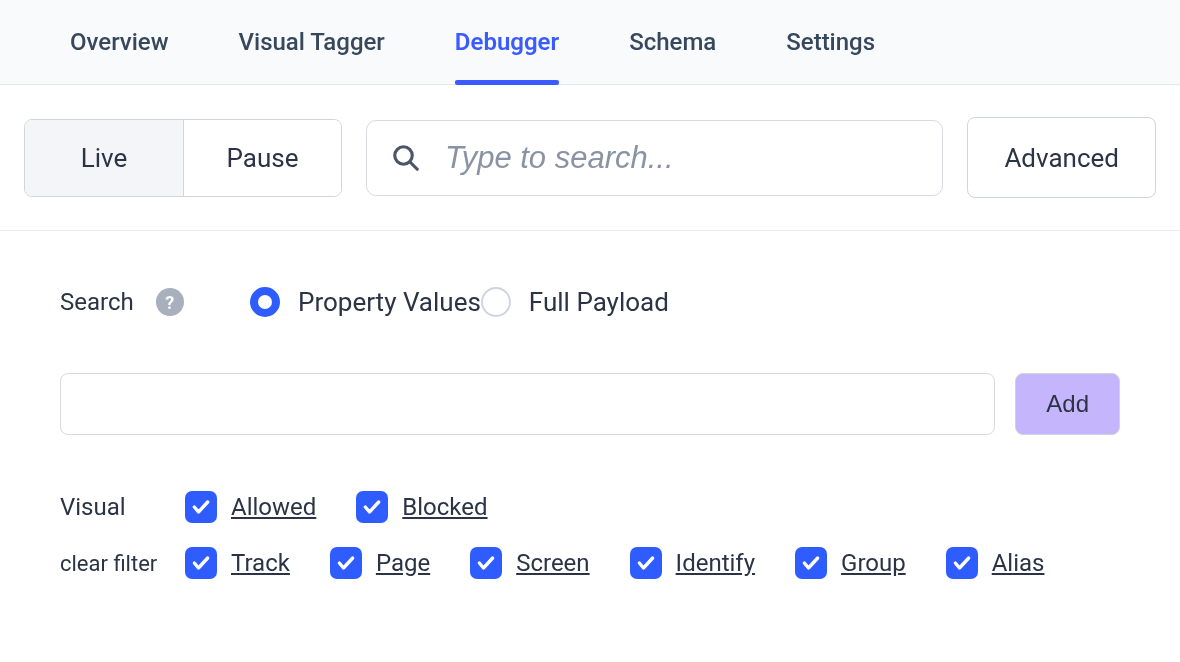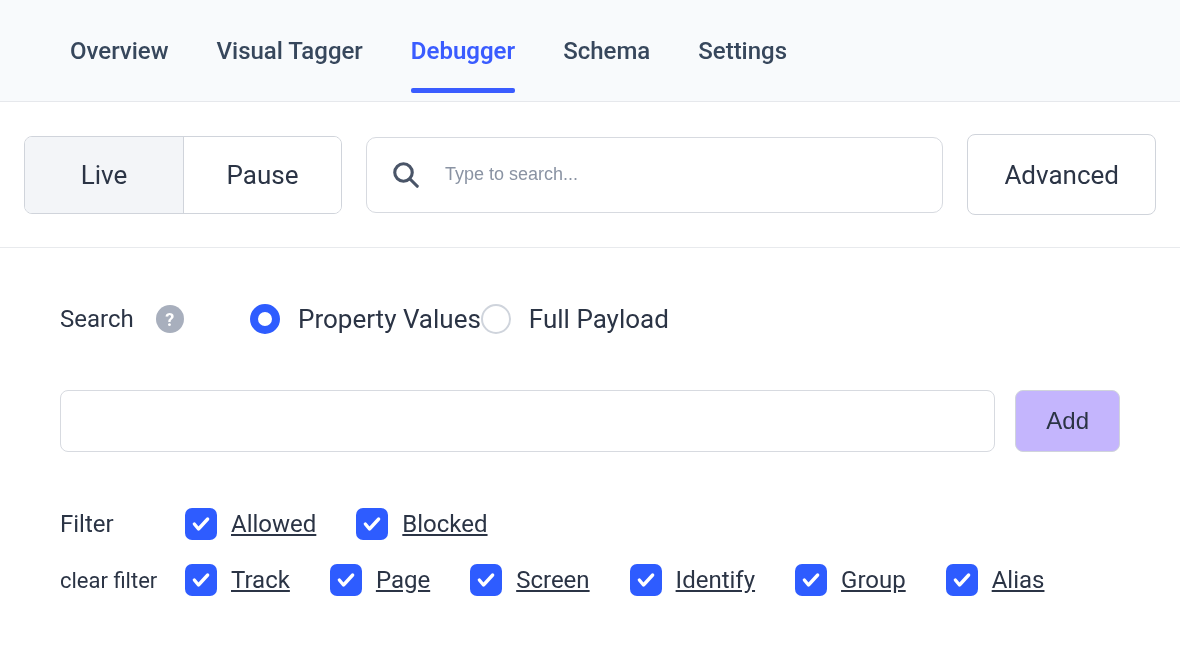--- a/index.html
+++ b/index.html
@@ -11,22 +11,22 @@
     height: 662px;
     overflow: hidden;
   }
 
   
   .nav-bar {
     background: #f8fafc;
     border-bottom: 1px solid #e6e8ec;
     padding: 0 0 0 70px;
     display: flex;
-    gap: 48px;
-    height: 102px;
+    gap: 70px;
+    height: 85px;
     align-items: center;
   }
   .nav-item {
     font-size: 24px;
     color: #37475c;
     font-weight: 500;
     cursor: pointer;
     position: relative;
     height: 85px;
     display: flex;
@@ -85,24 +85,25 @@
     height: 76px;
     border: 1px solid #d7dae0;
     border-radius: 10px;
     padding: 0 24px;
     gap: 24px;
   }
   .search-box svg { flex-shrink: 0; }
   .search-input {
     border: none;
     outline: none;
-    font-size: 18px;
+    font-size: 31px;
     color: #2b3445;
     flex: 1;
     background: transparent;
+    font-style: italic;
   }
   .search-input::placeholder { color: #8a93a3; }
 
   .adv-btn {
     height: 81px;
     padding: 0 36px;
     border: 1px solid #d0d4db;
     border-radius: 8px;
     font-size: 26px;
     color: #2b3445;
@@ -255,21 +256,21 @@
     </div>
   </div>
 
   <div class="row">
     <input class="kw-input" value="" style="">
     <button class="add-btn">Add</button>
   </div>
 
   <div class="filters-block">
     <div class="filter-row">
-      <div class="filter-label">Filter</div>
+      <div class="filter-label">Visual</div>
       <div class="checks">
         <div class="check-item">
           <span class="cbox">
             <svg width="20" height="20" viewBox="0 0 24 24" fill="none" stroke="#fff" stroke-width="4" stroke-linecap="round" stroke-linejoin="round">
                 <polyline points="4 12 9 18 20 6"></polyline>
               </svg>
           </span>
           <span>Allowed</span>
         </div>
         <div class="check-item">

